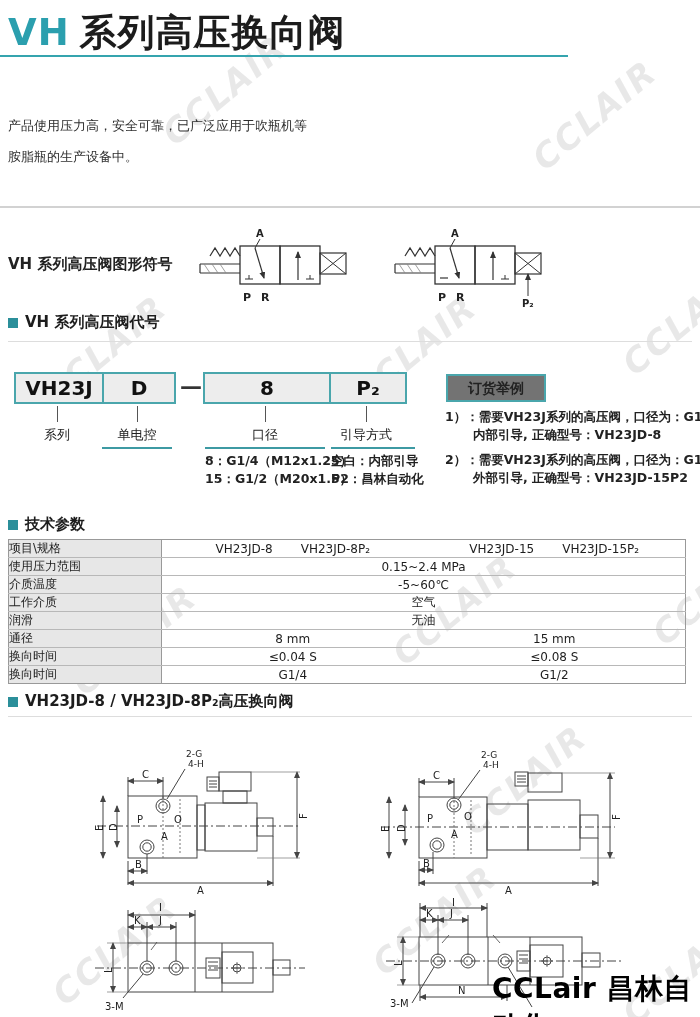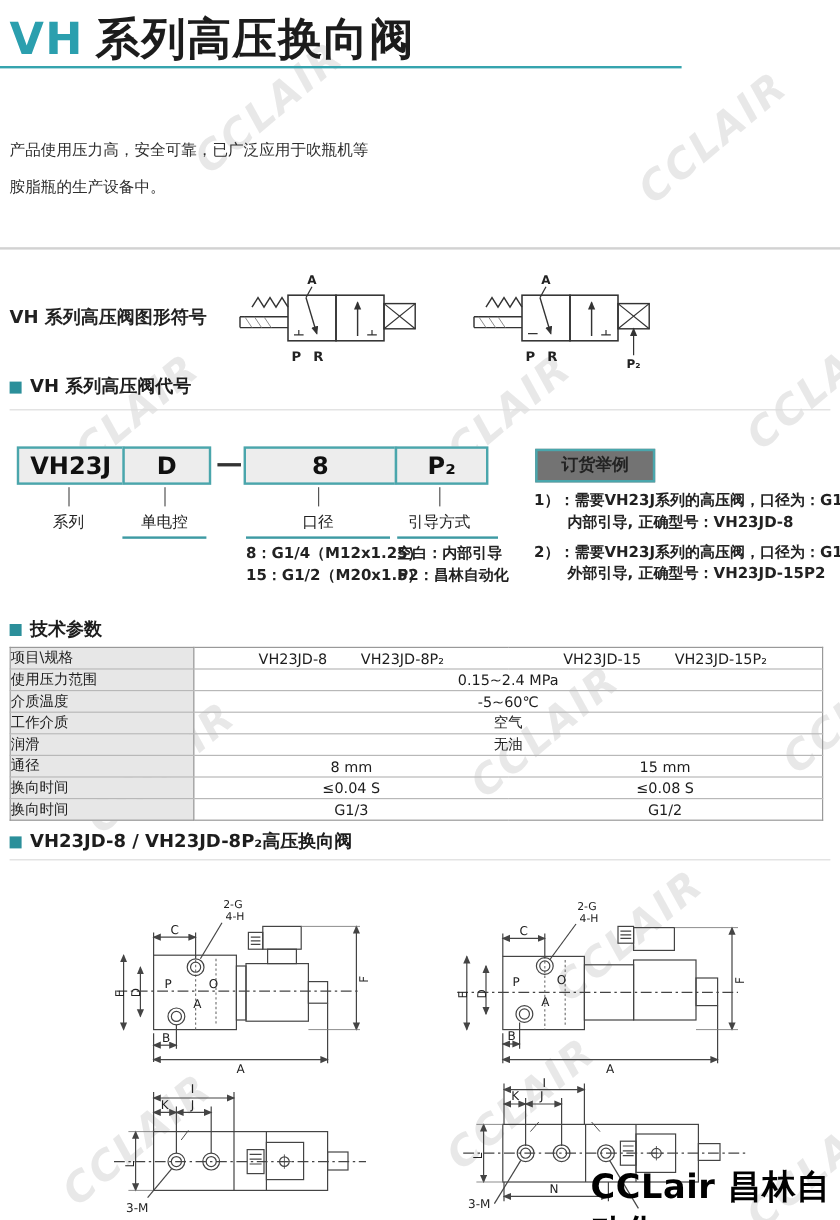--- a/index.html
+++ b/index.html
@@ -222,21 +222,21 @@
       <td class="v">8 mm</td>
       <td class="v vend">15 mm</td>
     </tr>
     <tr>
       <td class="lbl">换向时间</td>
       <td class="v">≤0.04 S</td>
       <td class="v vend">≤0.08 S</td>
     </tr>
     <tr>
       <td class="lbl">换向时间</td>
-      <td class="v">G1/3</td>
+      <td class="v">G1/4</td>
       <td class="v vend">G1/2</td>
     </tr>
   </tbody>
     </table>
 
   <div class="abs sect" style="left:8px;top:692px">
     <span class="bullet"></span>
     <span>VH23JD-8 / VH23JD-8P₂高压换向阀</span>
   </div>
   <div class="abs hr-light" style="left:8px;top:716px;width:684px"></div>

